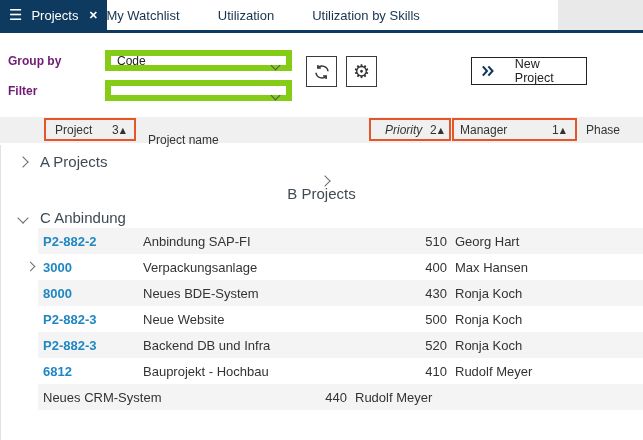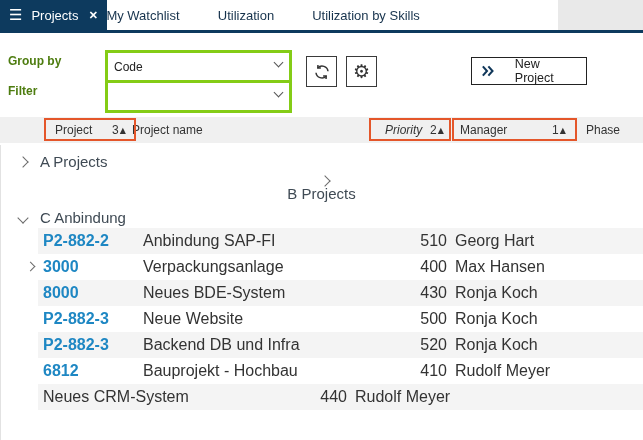--- a/index.html
+++ b/index.html
@@ -14,44 +14,44 @@
   .tab-active{position:absolute;left:0;top:0;width:107px;height:30px;background:#0d3a5e;color:#fff;
     display:flex;align-items:center;box-sizing:border-box;padding:0 9px;font-size:13px;}
   .tab-active .burger{font-size:15px;line-height:1;margin-right:9px;font-family:"DejaVu Sans",sans-serif;}
   .tab-active .xbtn{margin-left:auto;font-size:11px;font-weight:bold;cursor:pointer;}
   .tab{position:absolute;top:0;height:30px;display:flex;align-items:center;justify-content:center;
     color:#16324c;font-size:13px;cursor:pointer;}
   #tab-watchlist{left:98px;width:90px;}
   #tab-utilization{left:210px;width:72px;}
   #tab-utilskills{left:300px;width:132px;}
   
-  .lbl{position:absolute;left:8px;font-size:12px;font-weight:bold;color:#4d7c0f;}
+  .lbl{position:absolute;left:8px;font-size:12px;font-weight:bold;color:#701a75;}
   #lbl-groupby{top:54px;}
   #lbl-filter{top:84px;}
-  .select{position:absolute;left:105px;width:187px;height:33px;border:3px solid #84cc16;background:#fff;
+  .select{position:absolute;left:105px;width:187px;height:21px;border:6px solid #84cc16;background:#fff;
     font-size:12px;color:#222;display:flex;align-items:center;box-sizing:border-box;
     padding:0 22px 0 6px;cursor:pointer;}
   #sel-groupby{top:50px;}
   #sel-filter{top:80px;}
   .sel-chev{position:absolute;right:7px;top:6px;width:6px;height:6px;
     border-right:1.5px solid #555;border-bottom:1.5px solid #555;transform:rotate(45deg);}
   .iconbtn{position:absolute;width:31px;height:31px;border:1px solid #3a3a3a;background:#fff;
     display:flex;align-items:center;justify-content:center;box-sizing:border-box;cursor:pointer;}
   #btn-refresh{left:306px;top:56px;}
   #btn-settings{left:346px;top:56px;}
   .gearglyph{font-size:19px;color:#333;line-height:1;font-family:"DejaVu Sans",sans-serif;}
   .newproj{position:absolute;left:471px;top:57px;width:116px;height:28px;border:1px solid #222;
     background:#fff;display:flex;align-items:center;gap:20px;padding:0 9px;box-sizing:border-box;
     font-size:12.5px;color:#222;cursor:pointer;}
   
   .thead{position:absolute;top:117px;left:0;width:643px;height:26px;background:#f0f0f0;
     font-size:12px;color:#333;}
   .thead span.hcell{position:absolute;top:6px;}
   #h-project{left:55px;}
-  #h-name{left:132px;}
+  #h-name{left:148px;margin-top:10px;}
   #h-priority{left:385px;font-style:italic;}
   #h-manager{left:460px;}
   #h-phase{left:586px;}
   .sort{position:absolute;top:6px;font-size:12px;color:#333;}
   #s-project{left:112px;}
   #s-priority{left:430px;}
   #s-manager{left:552px;}
   .tri{font-size:8px;margin-left:1px;vertical-align:1px;font-family:"DejaVu Sans",sans-serif;}
   .hl{position:absolute;top:1px;height:23px;border:2px solid #e4562a;box-sizing:border-box;}
   #hl-project{left:44px;width:92px;}
@@ -62,21 +62,21 @@
     font-size:15px;color:#3f4a54;cursor:pointer;}
   #grp-a{top:146px;height:31px;}
   #grp-b{top:177px;height:30px;flex-direction:column;}
   #grp-c{top:207px;height:21px;}
   .chev-r{width:7px;height:7px;border-right:1.6px solid #6b6b6b;border-bottom:1.6px solid #6b6b6b;
     transform:rotate(-45deg);margin:0 13px 0 19px;flex:none;}
   .chev-d{width:7px;height:7px;border-right:1.6px solid #6b6b6b;border-bottom:1.6px solid #6b6b6b;
     transform:rotate(45deg);margin:0 13px 0 19px;flex:none;}
   
   .rows{position:absolute;top:228px;left:0;width:643px;}
-  .row{position:relative;height:26px;font-size:16px;}
+  .row{position:relative;height:26px;font-size:13px;}
   .cells{position:absolute;left:38px;right:0;top:0;bottom:0;display:flex;align-items:center;}
   .row.striped .cells{background:#f4f4f4;}
   .c-code{width:100px;box-sizing:border-box;padding-left:5px;color:#1e87c3;font-weight:bold;}
   .c-name{width:232px;box-sizing:border-box;padding-left:5px;color:#333;}
   .c-prio{width:80px;box-sizing:border-box;text-align:right;padding-right:3px;color:#333;}
   .c-mgr{width:125px;box-sizing:border-box;padding-left:5px;color:#333;}
   .c-phase{flex:1;}
   .row-expander{position:absolute;left:27px;top:9px;width:6px;height:6px;
     border-right:1.5px solid #6b6b6b;border-bottom:1.5px solid #6b6b6b;transform:rotate(-45deg);cursor:pointer;}
   .panel-edge{position:absolute;left:0;top:145px;width:1px;height:295px;background:#e2e2e2;}

